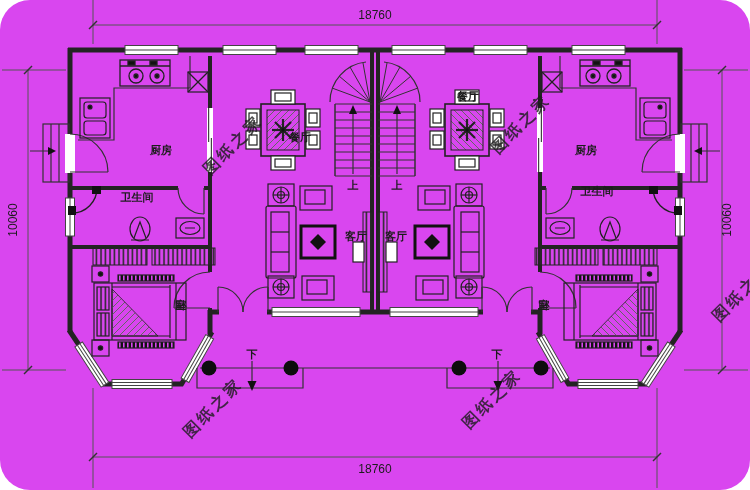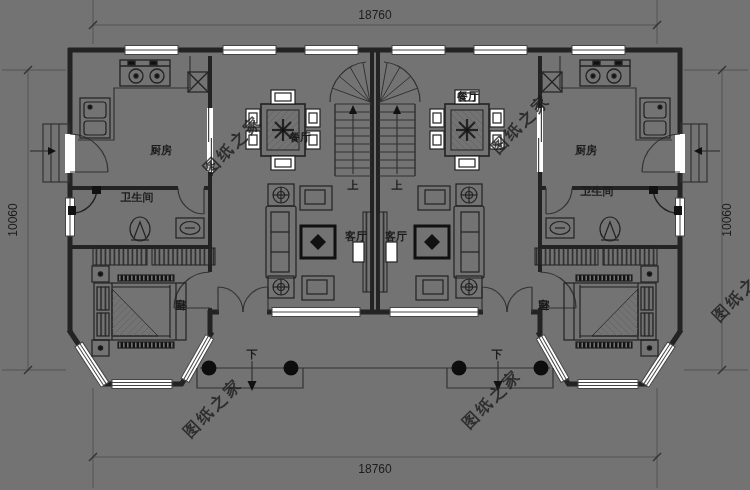--- a/index.html
+++ b/index.html
@@ -1,17 +1,17 @@
 <!DOCTYPE html>
 <html><head>
 <meta charset="utf-8">
 <style>
   html,body{margin:0;padding:0;background:#ffffff;}
-  #stage{position:relative;width:750px;height:490px;background:#737373;overflow:hidden;
-         font-family:"Liberation Sans","DejaVu Sans",sans-serif;}
+  #stage{position:relative;width:750px;height:490px;background:#d946ef;overflow:hidden;
+         font-family:"Liberation Sans","DejaVu Sans",sans-serif;border-radius:30px;}
   svg{position:absolute;left:0;top:0;}
   text{fill:#1c1c1c;font-family:"Liberation Sans","DejaVu Sans",sans-serif;}
   .dim{font-size:12px;}
   .room{font-size:11px;font-weight:bold;}
   .small{font-size:11px;font-weight:bold;}
   .wm{font-size:16px;letter-spacing:3px;opacity:0.8;font-weight:bold;}
   .vert{writing-mode:vertical-rl;text-orientation:upright;}
 </style>
 </head>
 <body>

